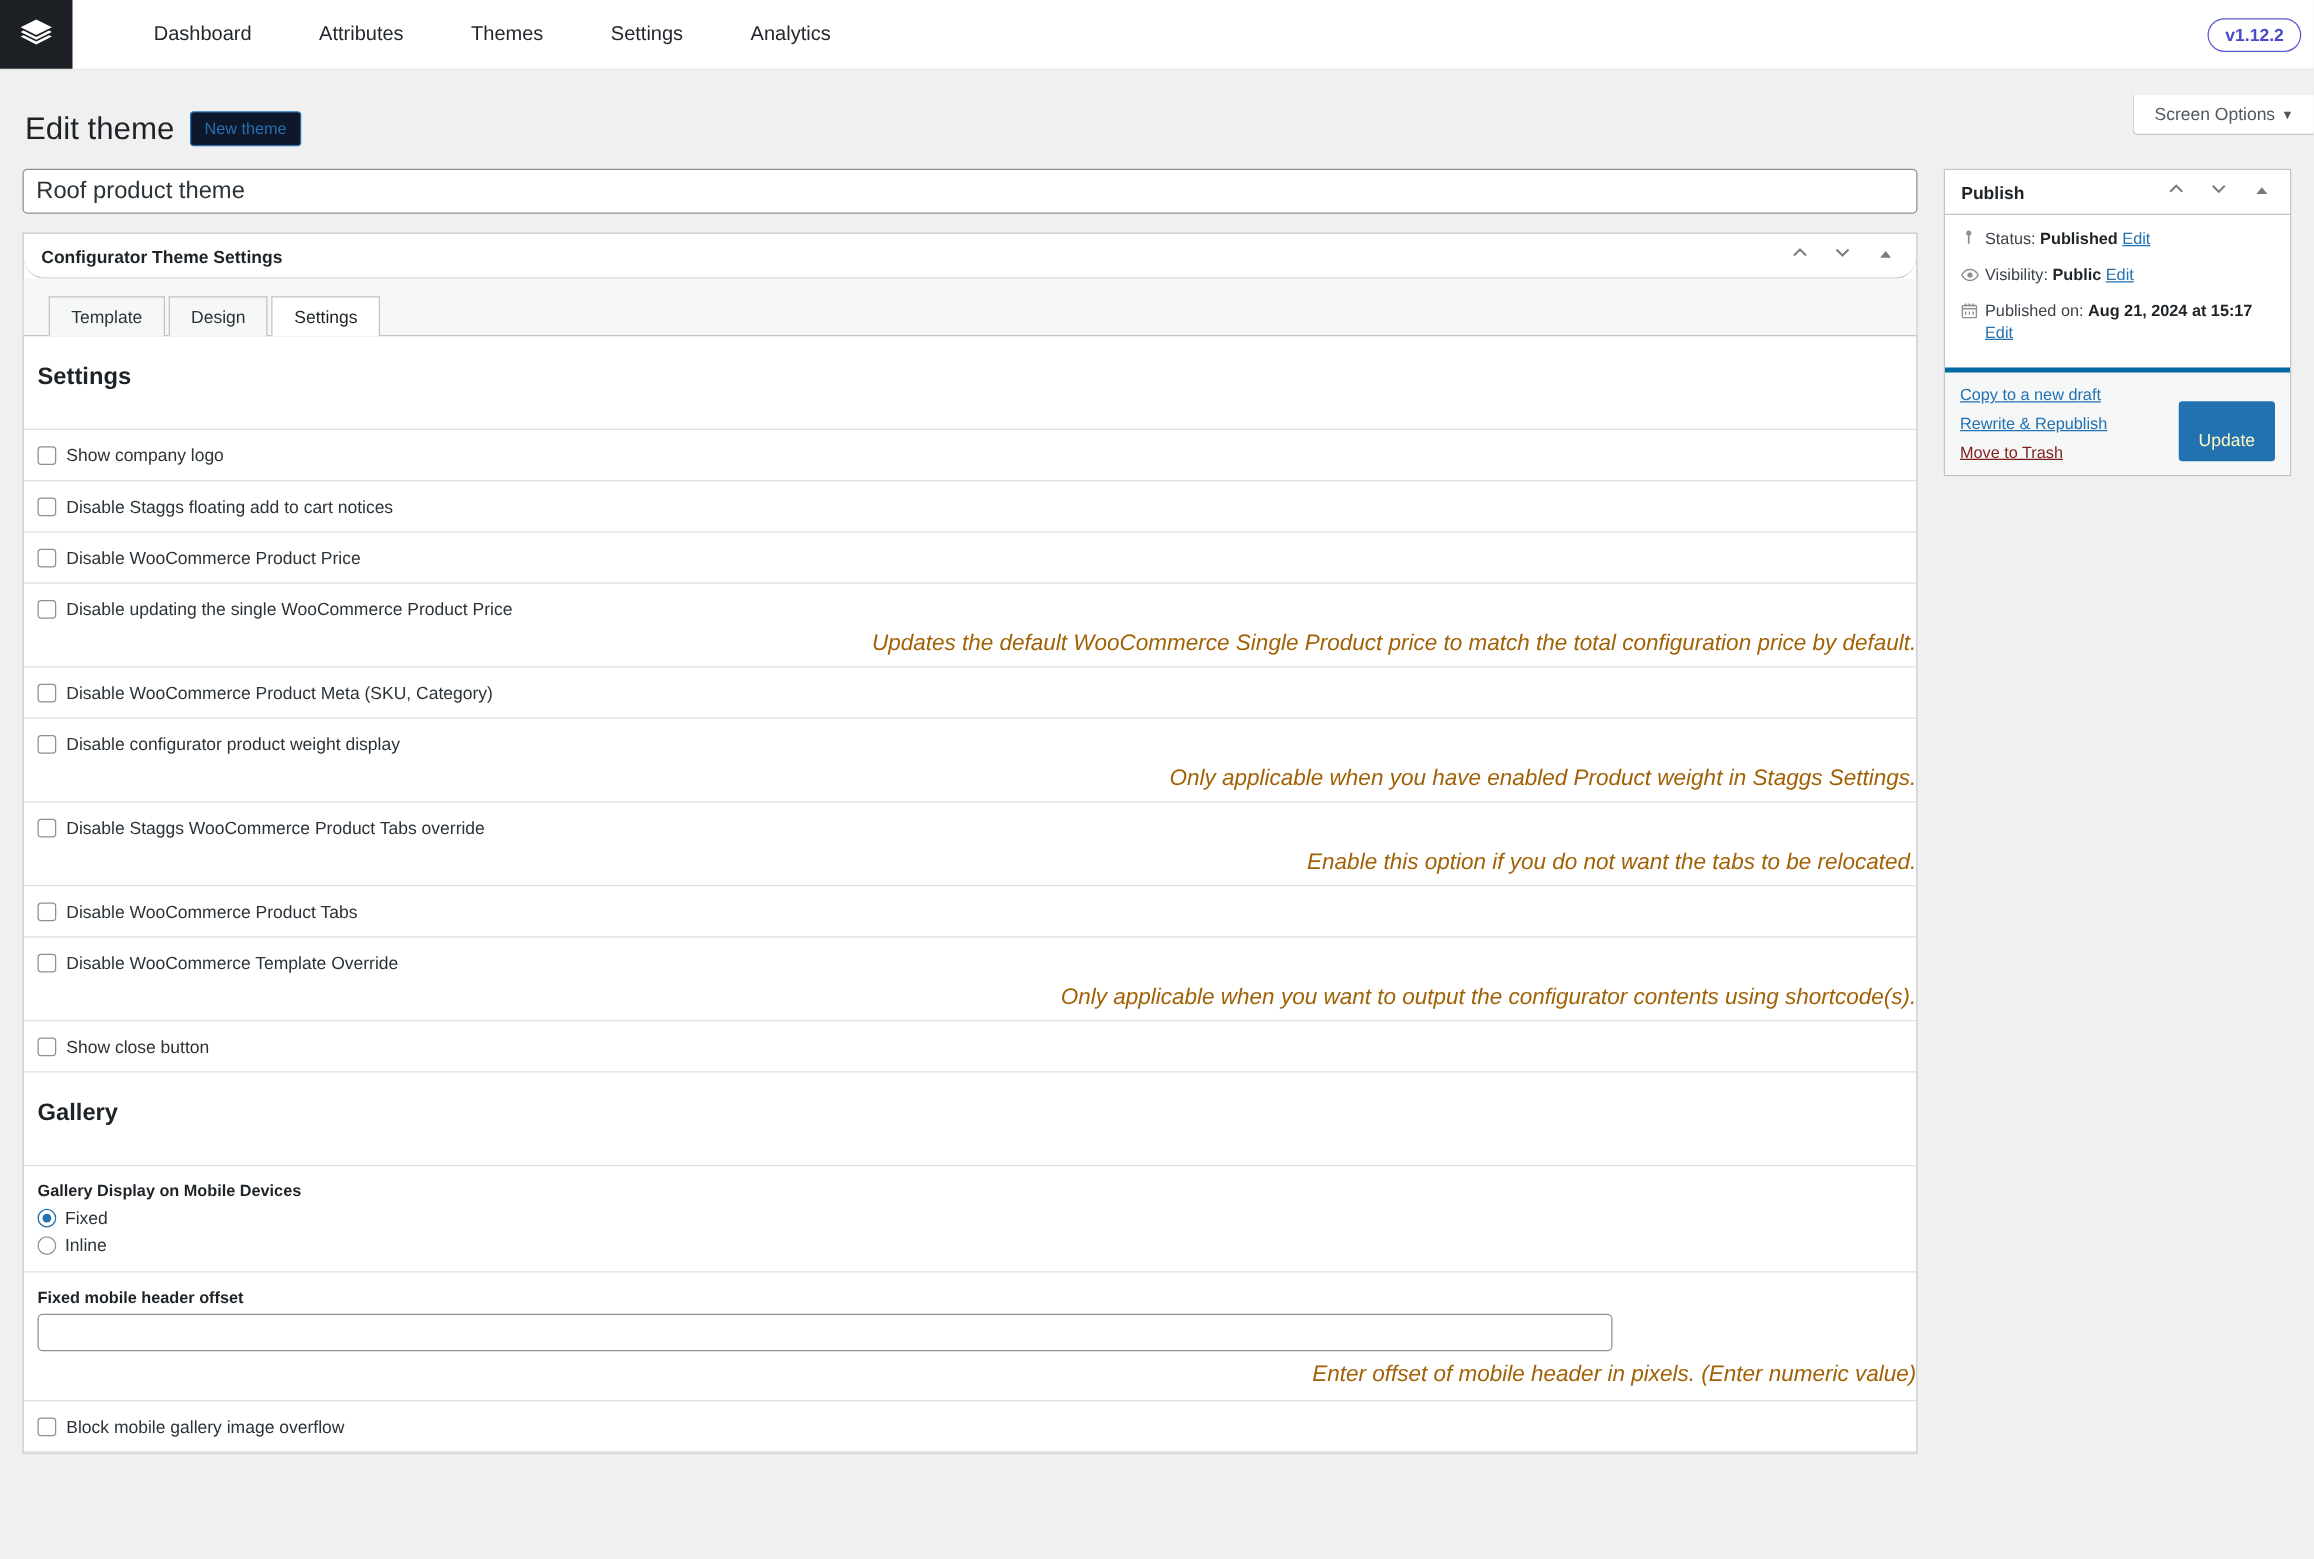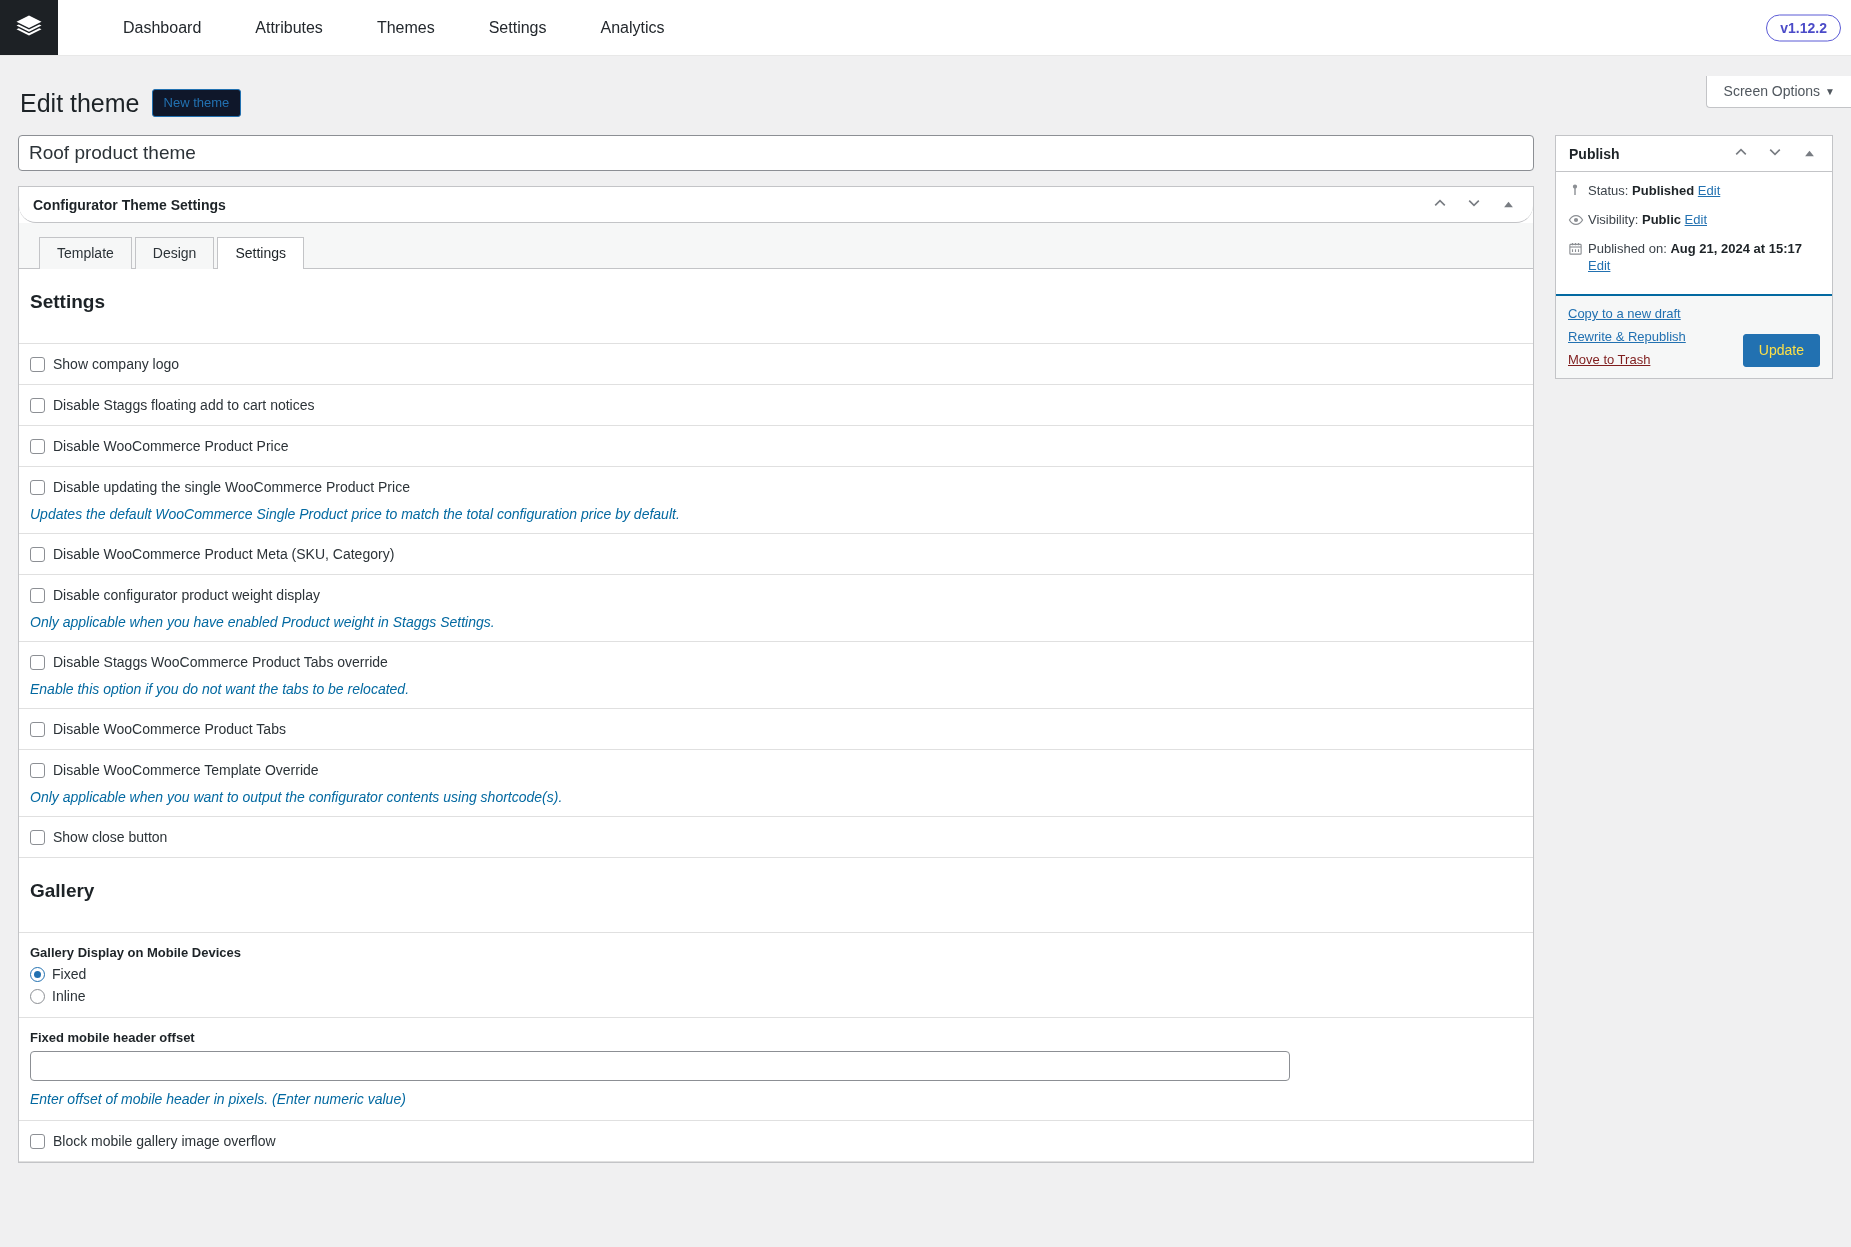--- a/index.html
+++ b/index.html
@@ -205,25 +205,26 @@
     cursor: pointer;
     display: inline-block;
   }
   .opt-label {
     font-size: 14px;
     color: #2c3338;
     cursor: pointer;
     line-height: 18px;
   }
   .opt-desc {
-    font-size: 14px;
+    font-size: 18px;
     font-style: italic;
-    color: #0369a1;
+    color: #a16207;
     margin: 10px 0 0 0;
     line-height: 16px;
+    text-align: right;
   }
 
   .radio-row { border-bottom: 1px solid #e0e0e0; padding: 12px 0 13px 11px; }
   .field-label {
     font-size: 13px;
     font-weight: bold;
     color: #1d2327;
     display: block;
     margin-bottom: 6px;
   }
@@ -287,34 +288,34 @@
     width: 20px; min-width: 20px;
     color: #8c8f94;
     display: flex; align-items: center; justify-content: flex-start;
     margin-top: 1px;
   }
   .pub-text b { font-weight: bold; color: #1d2327; }
   a.lnk { color: #2271b1; text-decoration: underline; cursor: pointer; }
   a.lnk-red { color: #7f1d1d; text-decoration: underline; cursor: pointer; }
   .pub-footer {
     background: #f6f7f7;
-    border-top: 2px solid #0369a1;
+    border-top: 4px solid #0369a1;
     padding: 10px 12px 11px;
     display: flex;
     align-items: flex-end;
     min-height: 76px;
   }
   .pub-links { flex: 1; display: flex; flex-direction: column; gap: 8px; font-size: 13px; }
   .update-btn {
     background: #2271b1;
-    color: #fde047;
+    color: #fef9c3;
     border: 1px solid #2271b1;
     border-radius: 3px;
     font-size: 14px;
-    padding: 7px 15px 8px;
+    padding: 22px 15px 8px;
     cursor: pointer;
     font-family: "Liberation Sans", sans-serif;
     line-height: 16px;
   }
 </style>
 </head>
 <body>
 
 <div class="topbar">
   <div class="logo-box">

